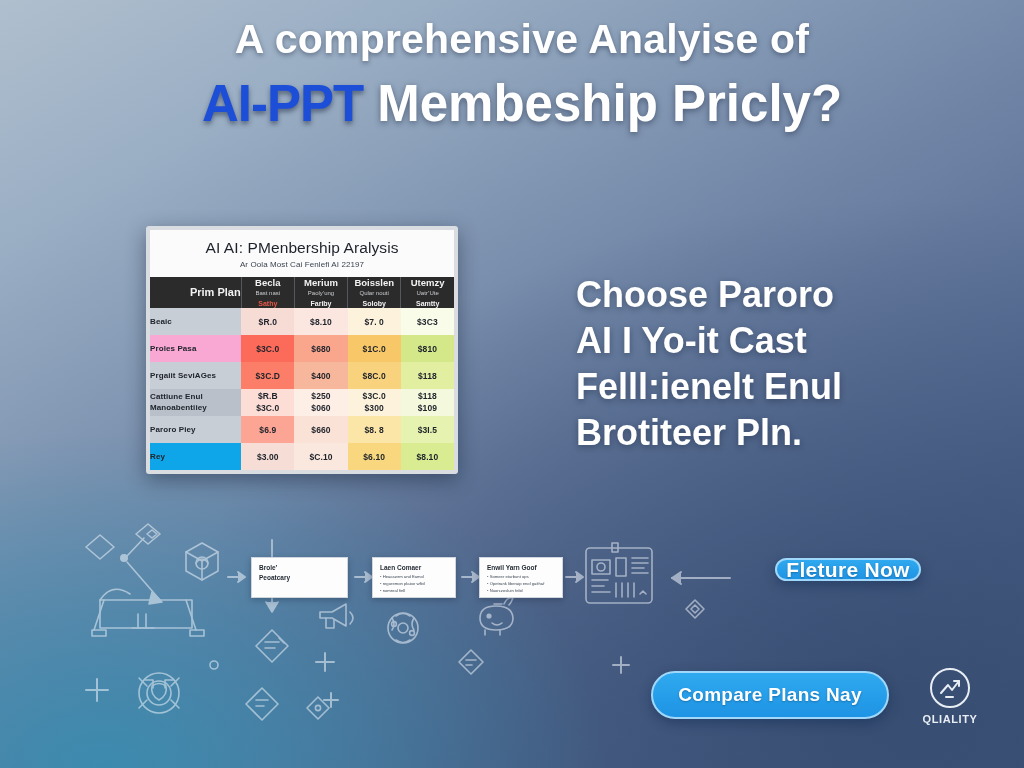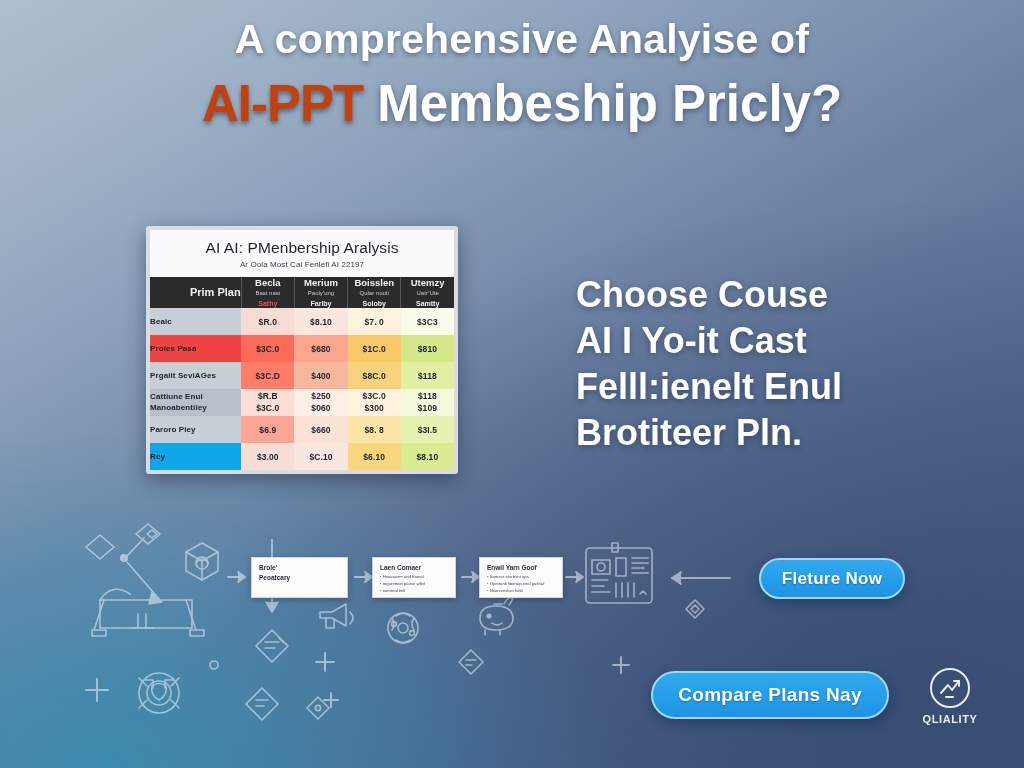--- a/index.html
+++ b/index.html
@@ -22,21 +22,21 @@
   .hl-line1 {
     font-size:41px; font-weight:700; color:#ffffff; letter-spacing:.2px;
     text-shadow:0 2px 5px rgba(20,30,55,.45); line-height:1.25;
   }
   .hl-line2 {
     margin-top:8px; line-height:1.2;
     font-size:51px; font-weight:800; color:#ffffff;
     text-shadow:0 2px 6px rgba(20,30,55,.5);
   }
   .hl-accent {
-    color:#c2410c; font-weight:800; letter-spacing:-1px;
+    color:#1d4ed8; font-weight:800; letter-spacing:-1px;
     text-shadow:0 3px 5px rgba(30,40,60,.55);
   }
 
   
   .table-card {
     position:absolute; left:146px; top:226px; width:312px; z-index:3;
     background:#d9dde2; border-radius:3px;
     box-shadow:0 6px 20px rgba(18,28,48,.45);
     padding:4px; overflow:hidden;
   }
@@ -93,21 +93,21 @@
   
   .btn {
     position:absolute; z-index:5; border-radius:999px; color:#ffffff;
     display:flex; align-items:center; justify-content:center;
     font-weight:700; letter-spacing:.3px;
     background:linear-gradient(180deg,#2fa9ef 0%,#1e93e4 100%);
     border:2px solid #9fd8fa;
     box-shadow:0 4px 12px rgba(14,40,80,.45);
     text-shadow:0 1px 2px rgba(10,40,70,.35);
   }
-  #btn-feature { left:759px; top:558px; width:146px; height:41px; font-size:17px; }
+  #btn-feature { left:775px; top:558px; width:146px; height:23px; font-size:21px; }
   #btn-compare { left:651px; top:671px; width:238px; height:48px; font-size:19px; }
 
   
   .badge {
     position:absolute; left:917px; top:666px; width:66px; z-index:5;
     text-align:center; color:#e9eef5;
   }
   .badge .ring { width:44px; height:44px; margin:0 auto; }
   .badge .blabel {
     margin-top:3px; font-size:11px; font-weight:600; letter-spacing:.6px;
@@ -284,21 +284,21 @@
     <tbody id="plans-body">
         <tr style="background: rgb(200, 206, 214);">
           <td class="rowlabel">
             <span>Beaic</span>
           </td>
           <td style="background: rgb(247, 220, 214);">$R.0</td>
           <td style="background: rgb(251, 231, 224);">$8.10</td>
           <td style="background: rgb(253, 242, 220);">$7. 0</td>
           <td style="background: rgb(250, 252, 234);">$3C3</td>
         </tr>
-        <tr style="background: #ef4444;">
+        <tr style="background: #f9a8d4;">
           <td class="rowlabel">
             <span>Proles Pasa</span>
           </td>
           <td style="background: rgb(252, 106, 90);">$3C.0</td>
           <td style="background: rgb(249, 166, 140);">$680</td>
           <td style="background: rgb(247, 199, 104);">$1C.0</td>
           <td style="background: rgb(212, 232, 138);">$810</td>
         </tr>
         <tr style="background: rgb(200, 206, 214);">
           <td class="rowlabel">
@@ -347,21 +347,21 @@
           <td style="background: rgb(246, 222, 214);">$3.00</td>
           <td style="background: rgb(250, 232, 222);">$C.10</td>
           <td style="background: rgb(249, 215, 126);">$6.10</td>
           <td style="background: rgb(217, 236, 146);">$8.10</td>
         </tr>
       </tbody>
   </table>
 </div>
 
 <div class="right-copy" id="right-copy">
-    <div>Choose Couse</div>
+    <div>Choose Paroro</div>
     <div>AI I Yo-it Cast</div>
     <div>Felll:ienelt Enul</div>
     <div>Brotiteer Pln.</div>
   </div>
 
 <div class="flow-box" id="flow-box-0" style="left:251px; top:557px; width:97px; height:41px;">
     <div class="fb-title">Brole’</div>
     <div class="fb-title">Peoatcary</div>
   </div>
 <div class="flow-box" id="flow-box-1" style="left:372px; top:557px; width:84px; height:41px;">

